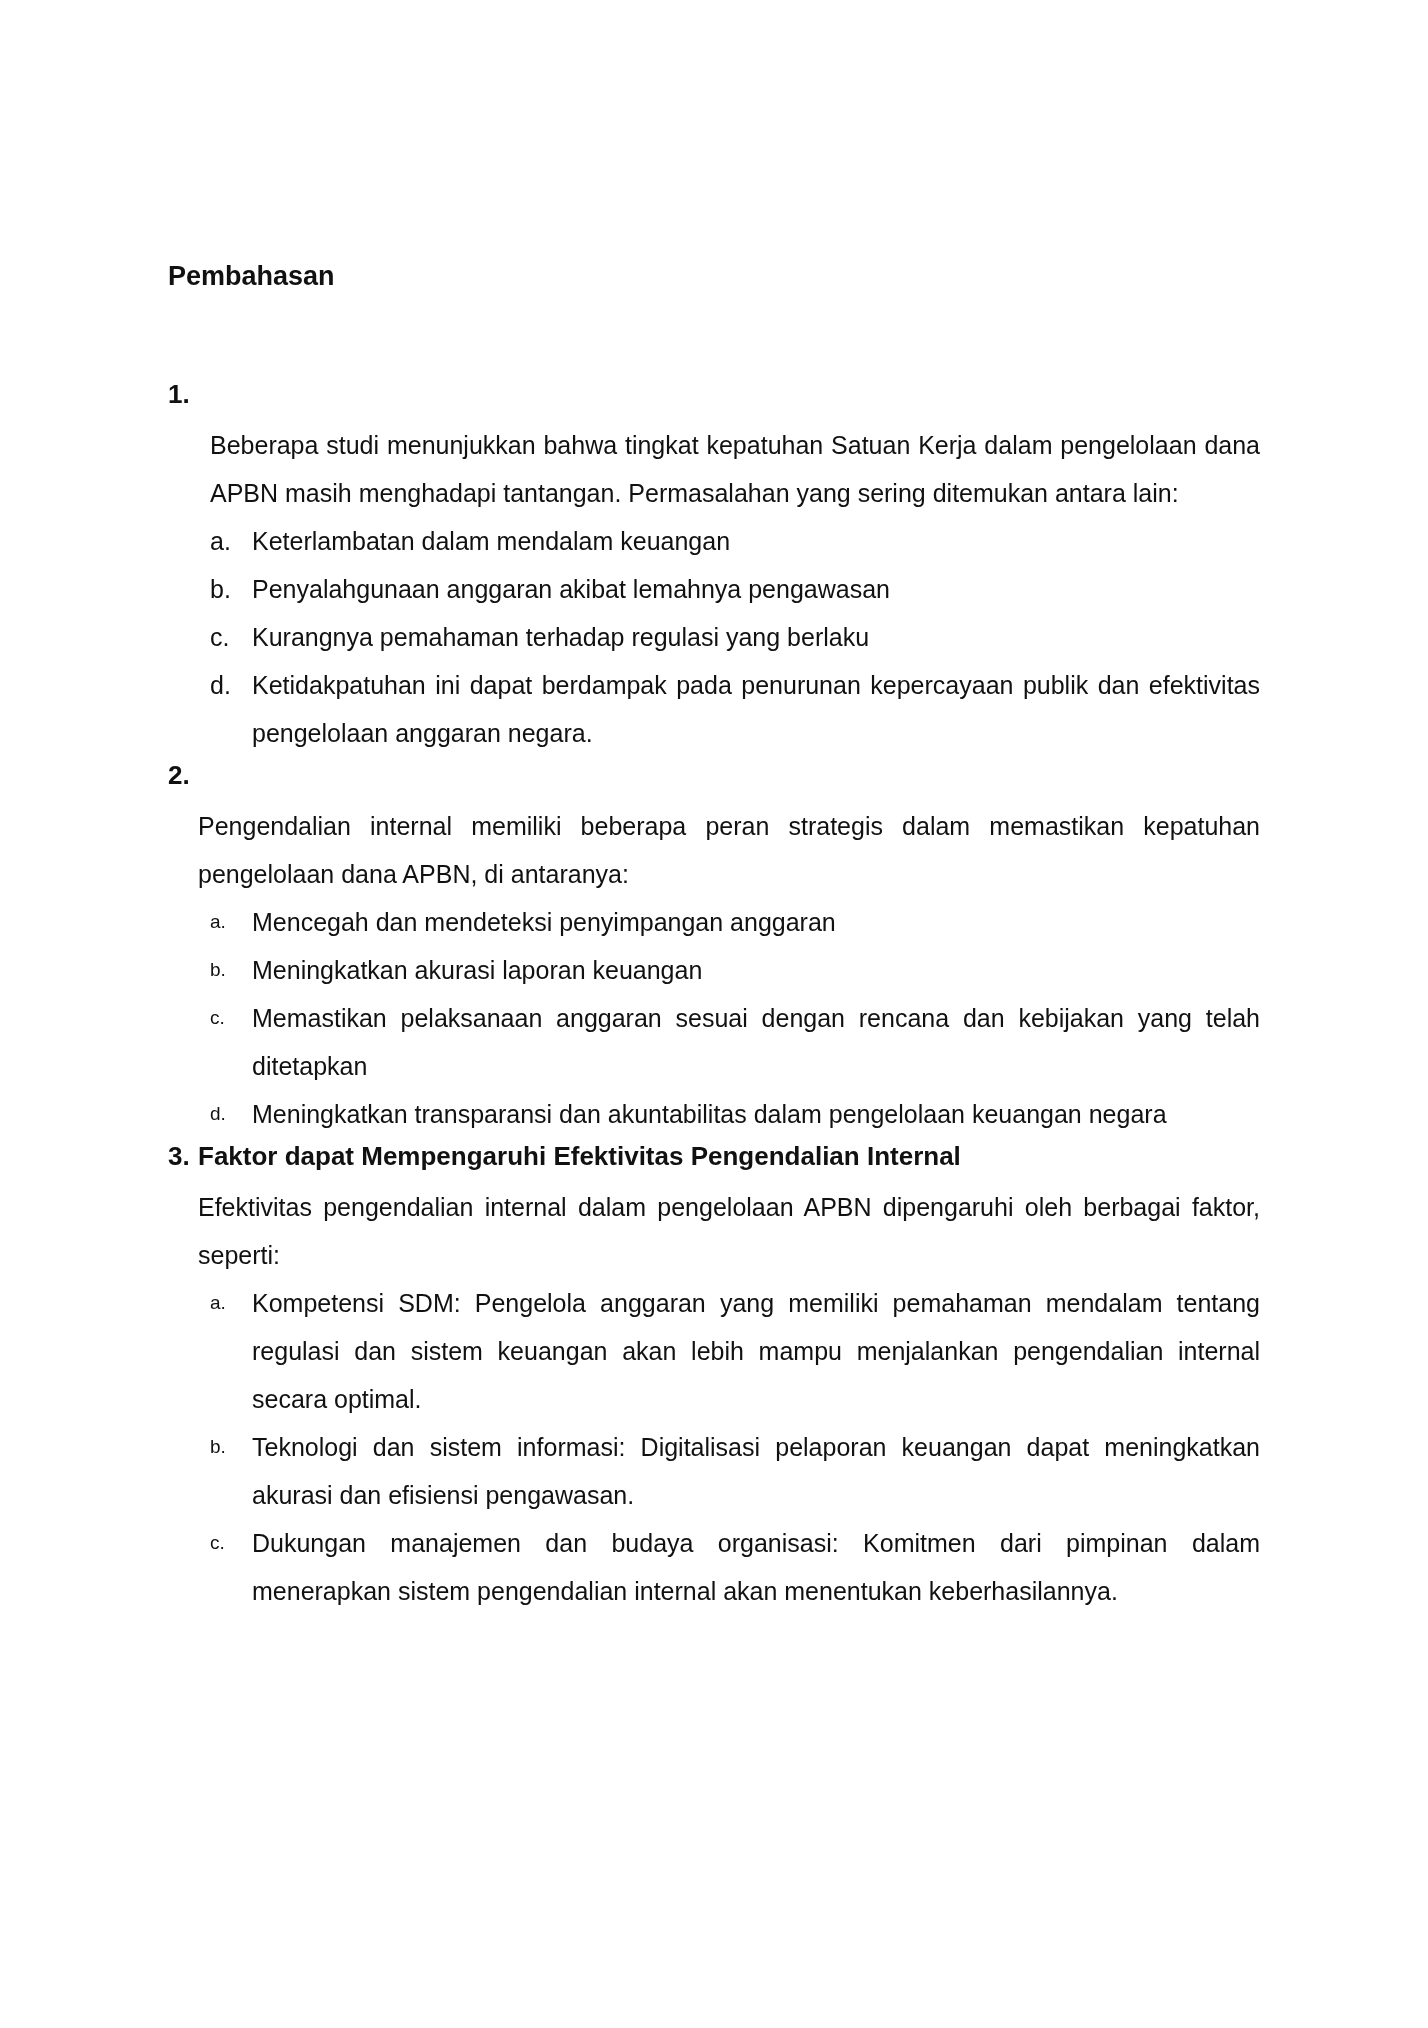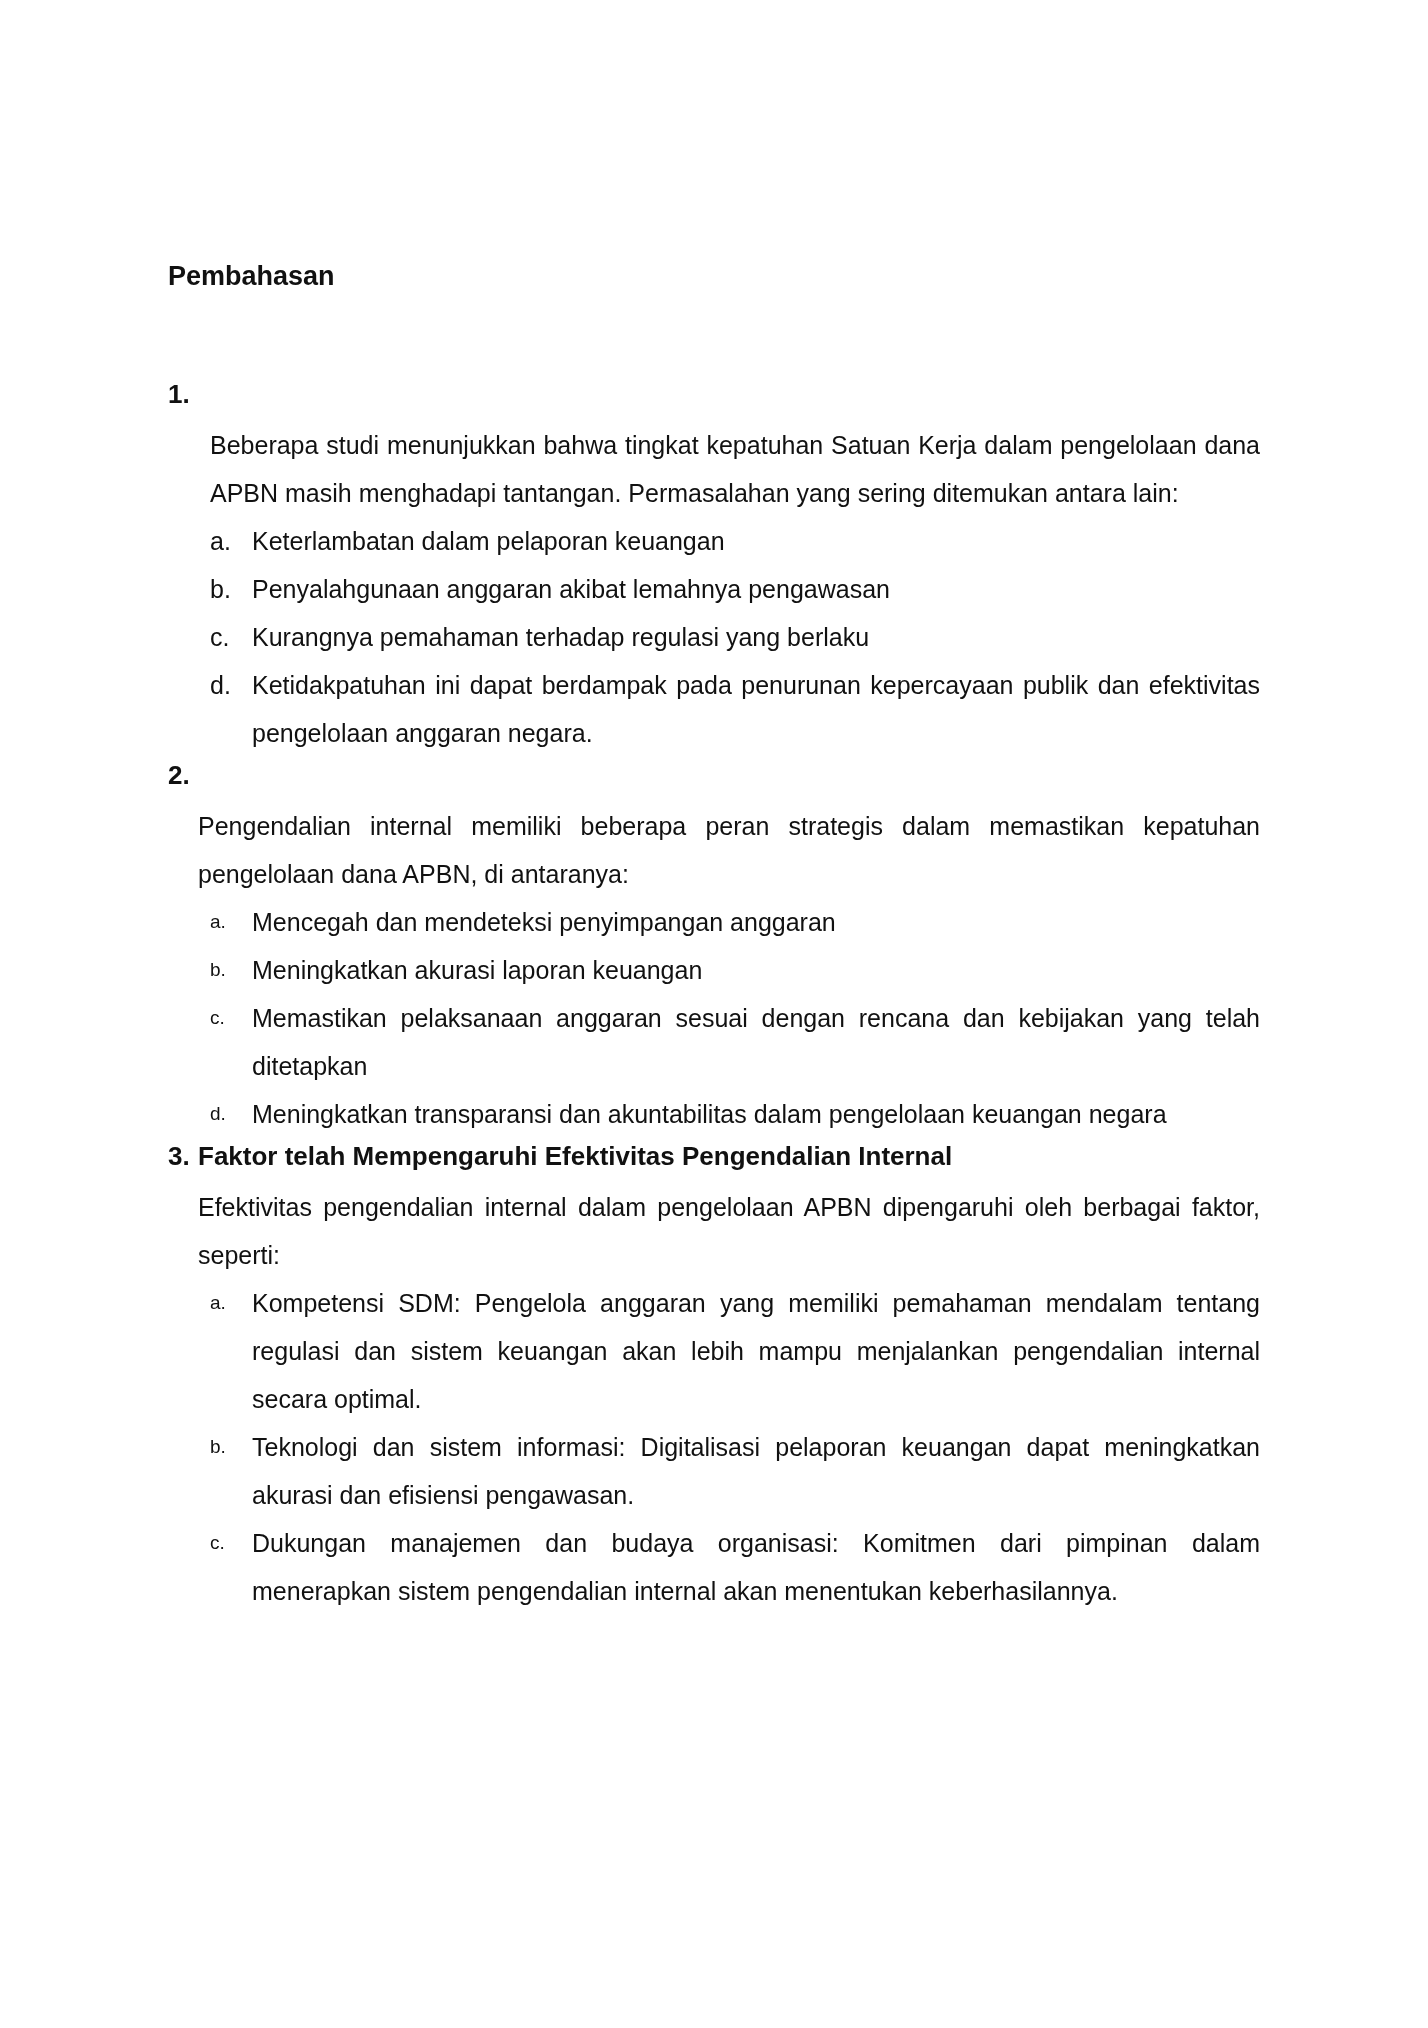--- a/index.html
+++ b/index.html
@@ -26,21 +26,21 @@
   <div class="title">Pembahasan</div>
 
   <div class="section sec1">
     <div class="sec-head">
       <span class="num">1.</span>
     </div>
     <p class="para">Beberapa studi menunjukkan bahwa tingkat kepatuhan Satuan Kerja dalam pengelolaan dana APBN masih menghadapi tantangan. Permasalahan yang sering ditemukan antara lain:</p>
     <ul class="list">
       <li>
           <span class="mk">a.</span>
-          <span class="tx">Keterlambatan dalam pelaporan keuangan</span>
+          <span class="tx">Keterlambatan dalam mendalam keuangan</span>
         </li>
       <li>
           <span class="mk">b.</span>
           <span class="tx">Penyalahgunaan anggaran akibat lemahnya pengawasan</span>
         </li>
       <li>
           <span class="mk">c.</span>
           <span class="tx">Kurangnya pemahaman terhadap regulasi yang berlaku</span>
         </li>
       <li>
@@ -71,21 +71,21 @@
       <li>
           <span class="mk small">d.</span>
           <span class="tx">Meningkatkan transparansi dan akuntabilitas dalam pengelolaan keuangan negara</span>
         </li>
     </ul>
   </div>
 
   <div class="section sec3">
     <div class="sec-head">
       <span class="num">3.</span>
-      <span>Faktor telah Mempengaruhi Efektivitas Pengendalian Internal</span>
+      <span>Faktor dapat Mempengaruhi Efektivitas Pengendalian Internal</span>
     </div>
     <p class="para">Efektivitas pengendalian internal dalam pengelolaan APBN dipengaruhi oleh berbagai faktor, seperti:</p>
     <ul class="list">
       <li>
           <span class="mk small">a.</span>
           <span class="tx">Kompetensi SDM: Pengelola anggaran yang memiliki pemahaman mendalam tentang regulasi dan sistem keuangan akan lebih mampu menjalankan pengendalian internal secara optimal.</span>
         </li>
       <li>
           <span class="mk small">b.</span>
           <span class="tx">Teknologi dan sistem informasi: Digitalisasi pelaporan keuangan dapat meningkatkan akurasi dan efisiensi pengawasan.</span>

